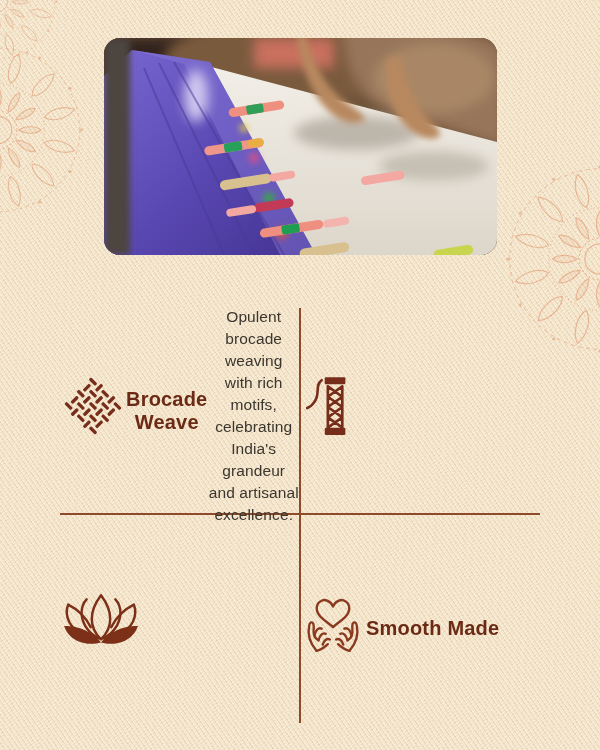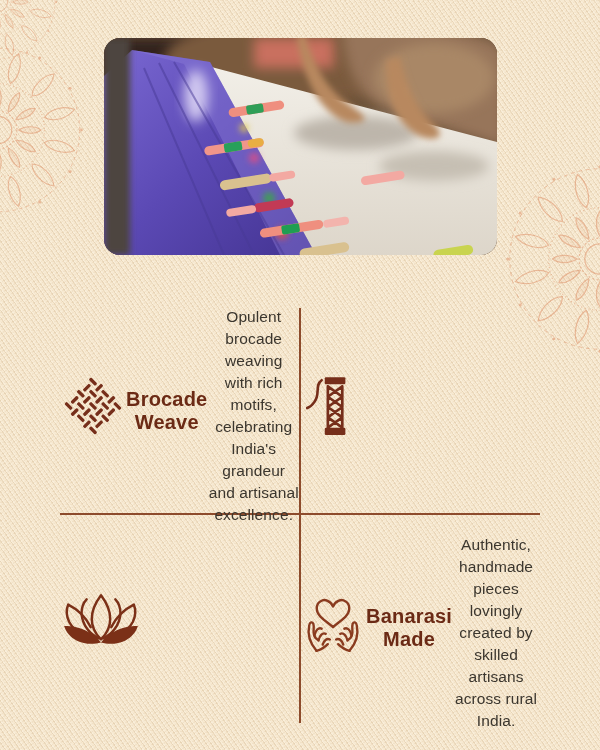--- a/index.html
+++ b/index.html
@@ -275,19 +275,16 @@
             <g transform="translate(64,0) scale(-1,1)">
               <path d="M16,57 C10,50 7,41 9,32 C9.5,29 12,28.5 13,31 C14,34 12.5,37 13.5,41 C14,43.5 15.5,45.5 17.5,46.5"></path>
               <path d="M14,42 C15,37 18,34 21,35.5"></path>
               <path d="M18,47 C19,42 22,39 25,40.5"></path>
               <path d="M22,51 C23,47 26,44.5 29,46"></path>
               <path d="M16,57 C20,56 24,53.5 27,50.5"></path>
             </g>
           </g>
         </svg>
       </div>
-      <div class="feature-title">Banarasi Made</div>
-      <div class="feature-desc">Authentic, handmade pieces
-lovingly created by skilled
-artisans across rural India.</div>
+      <div class="feature-title">Smooth Made</div>
     </div>
   </div>
 </div>
 
 </body></html>

